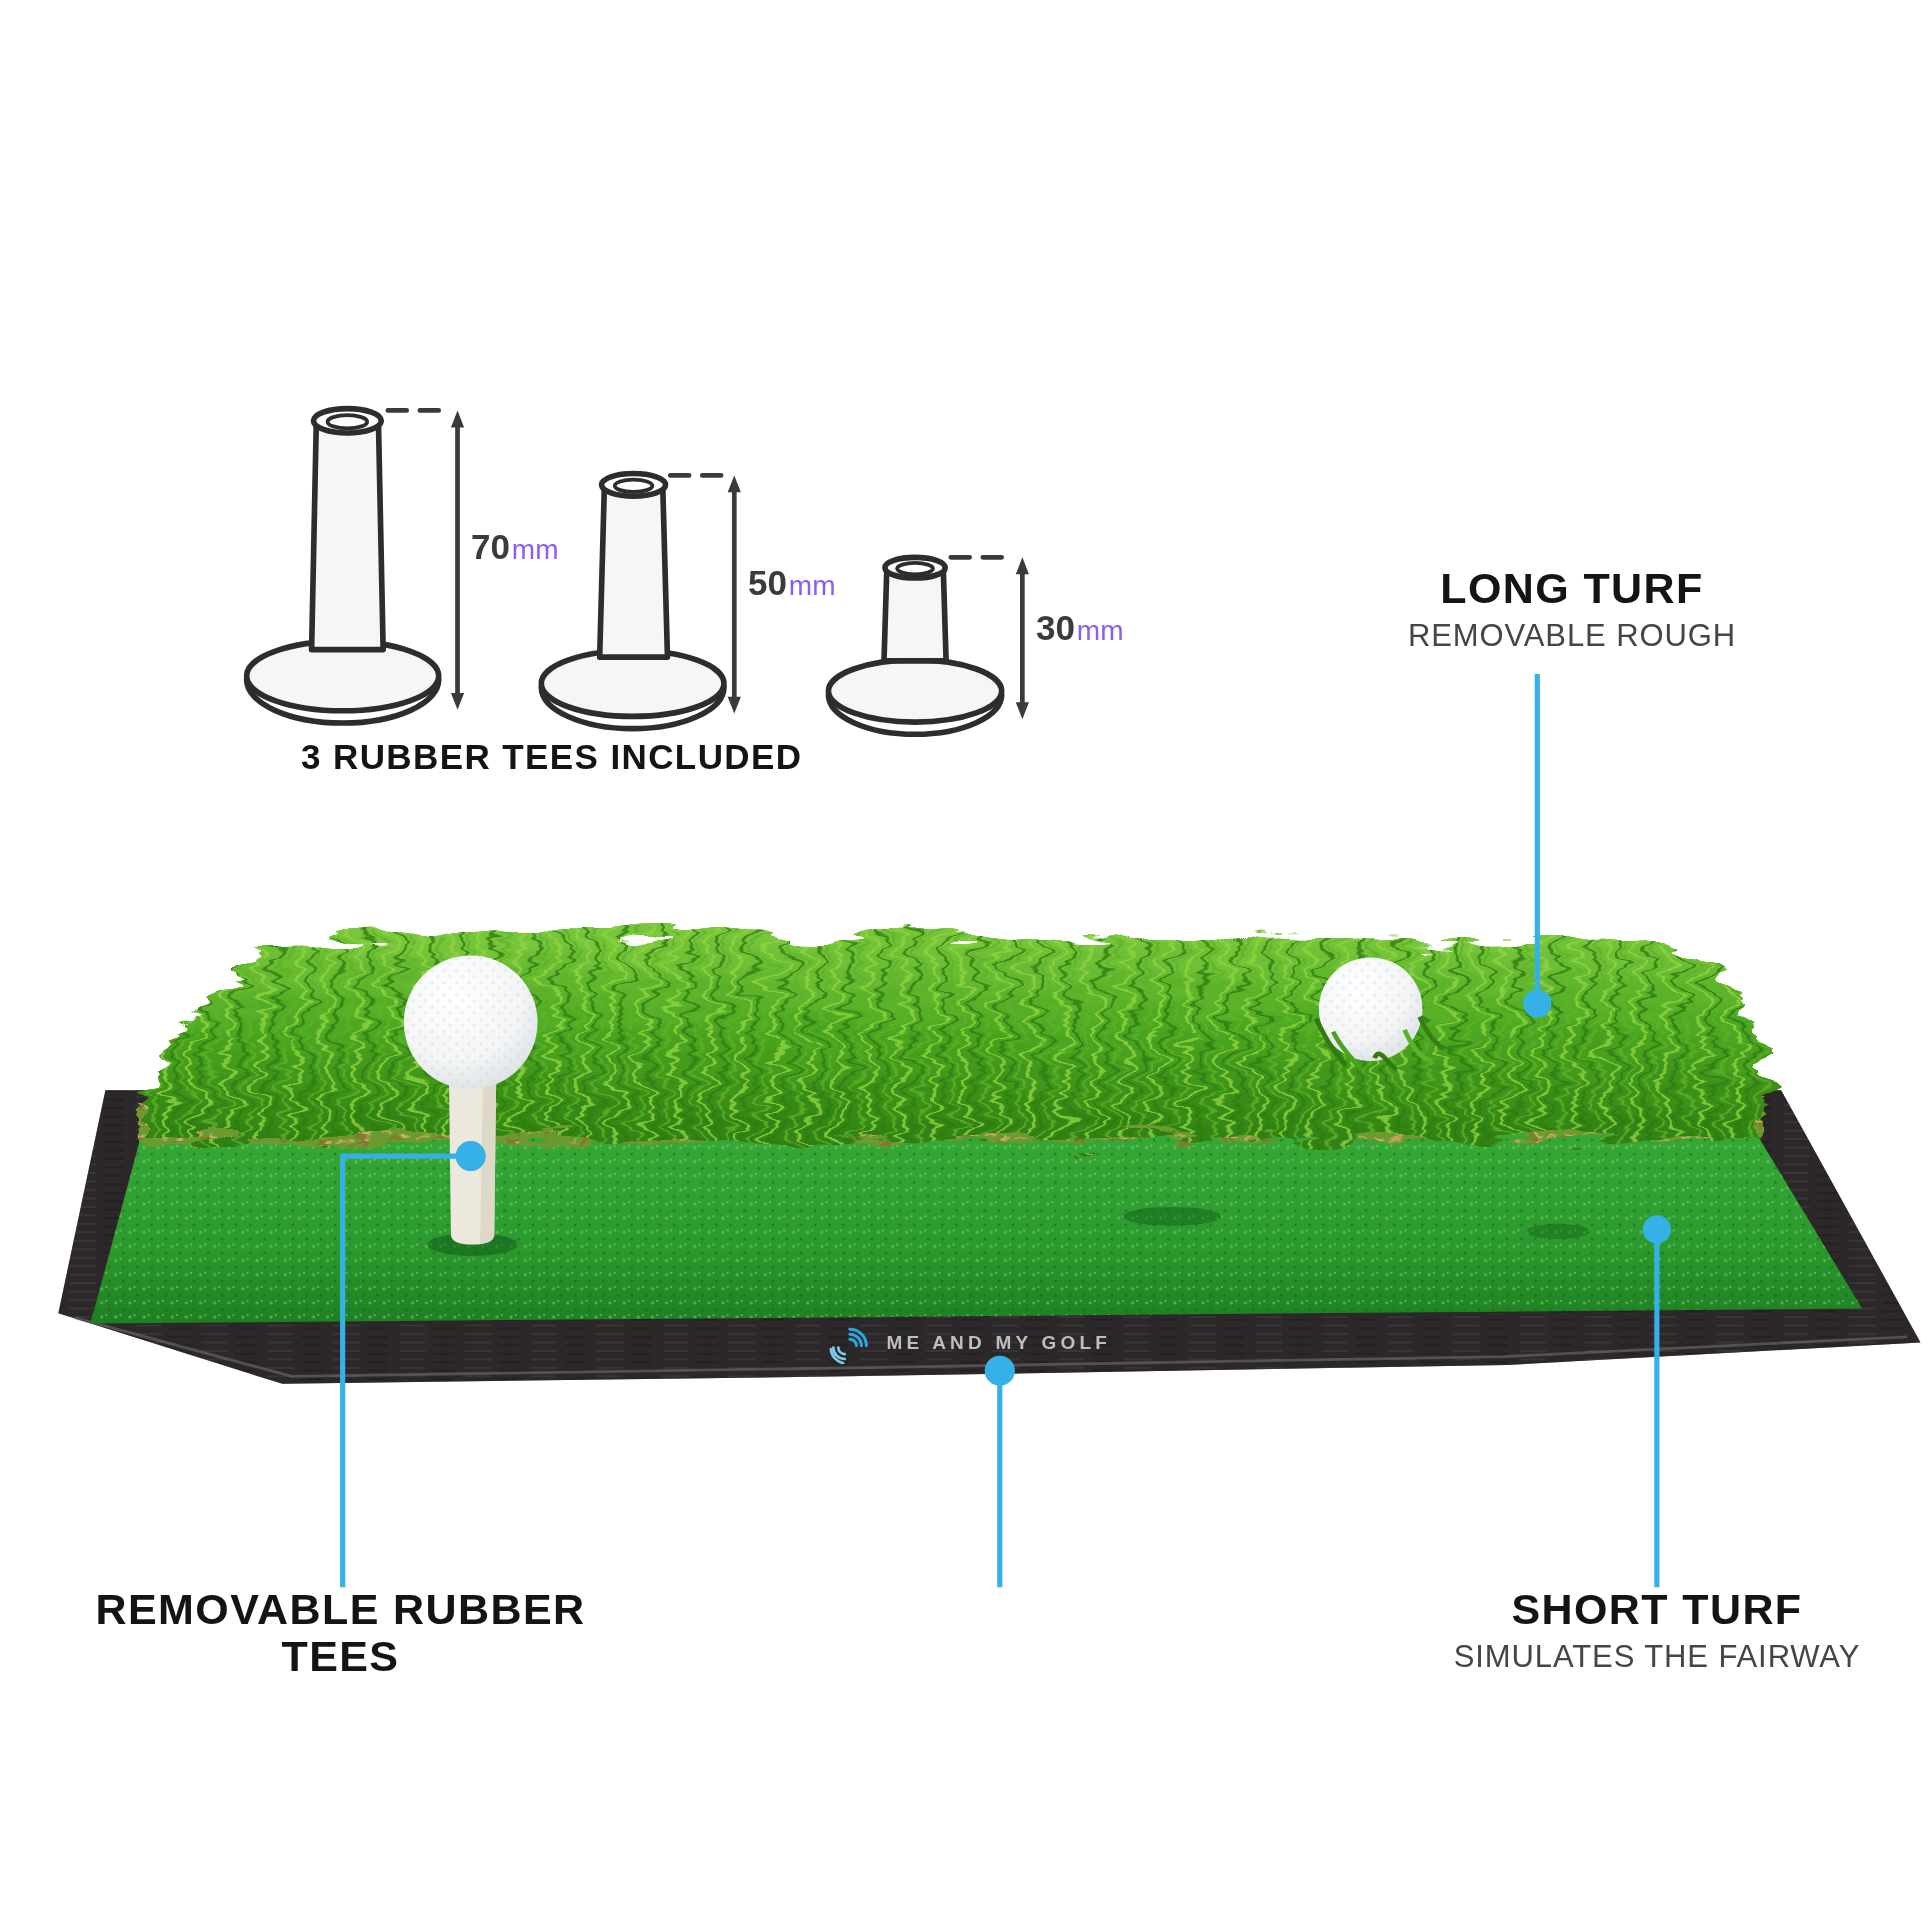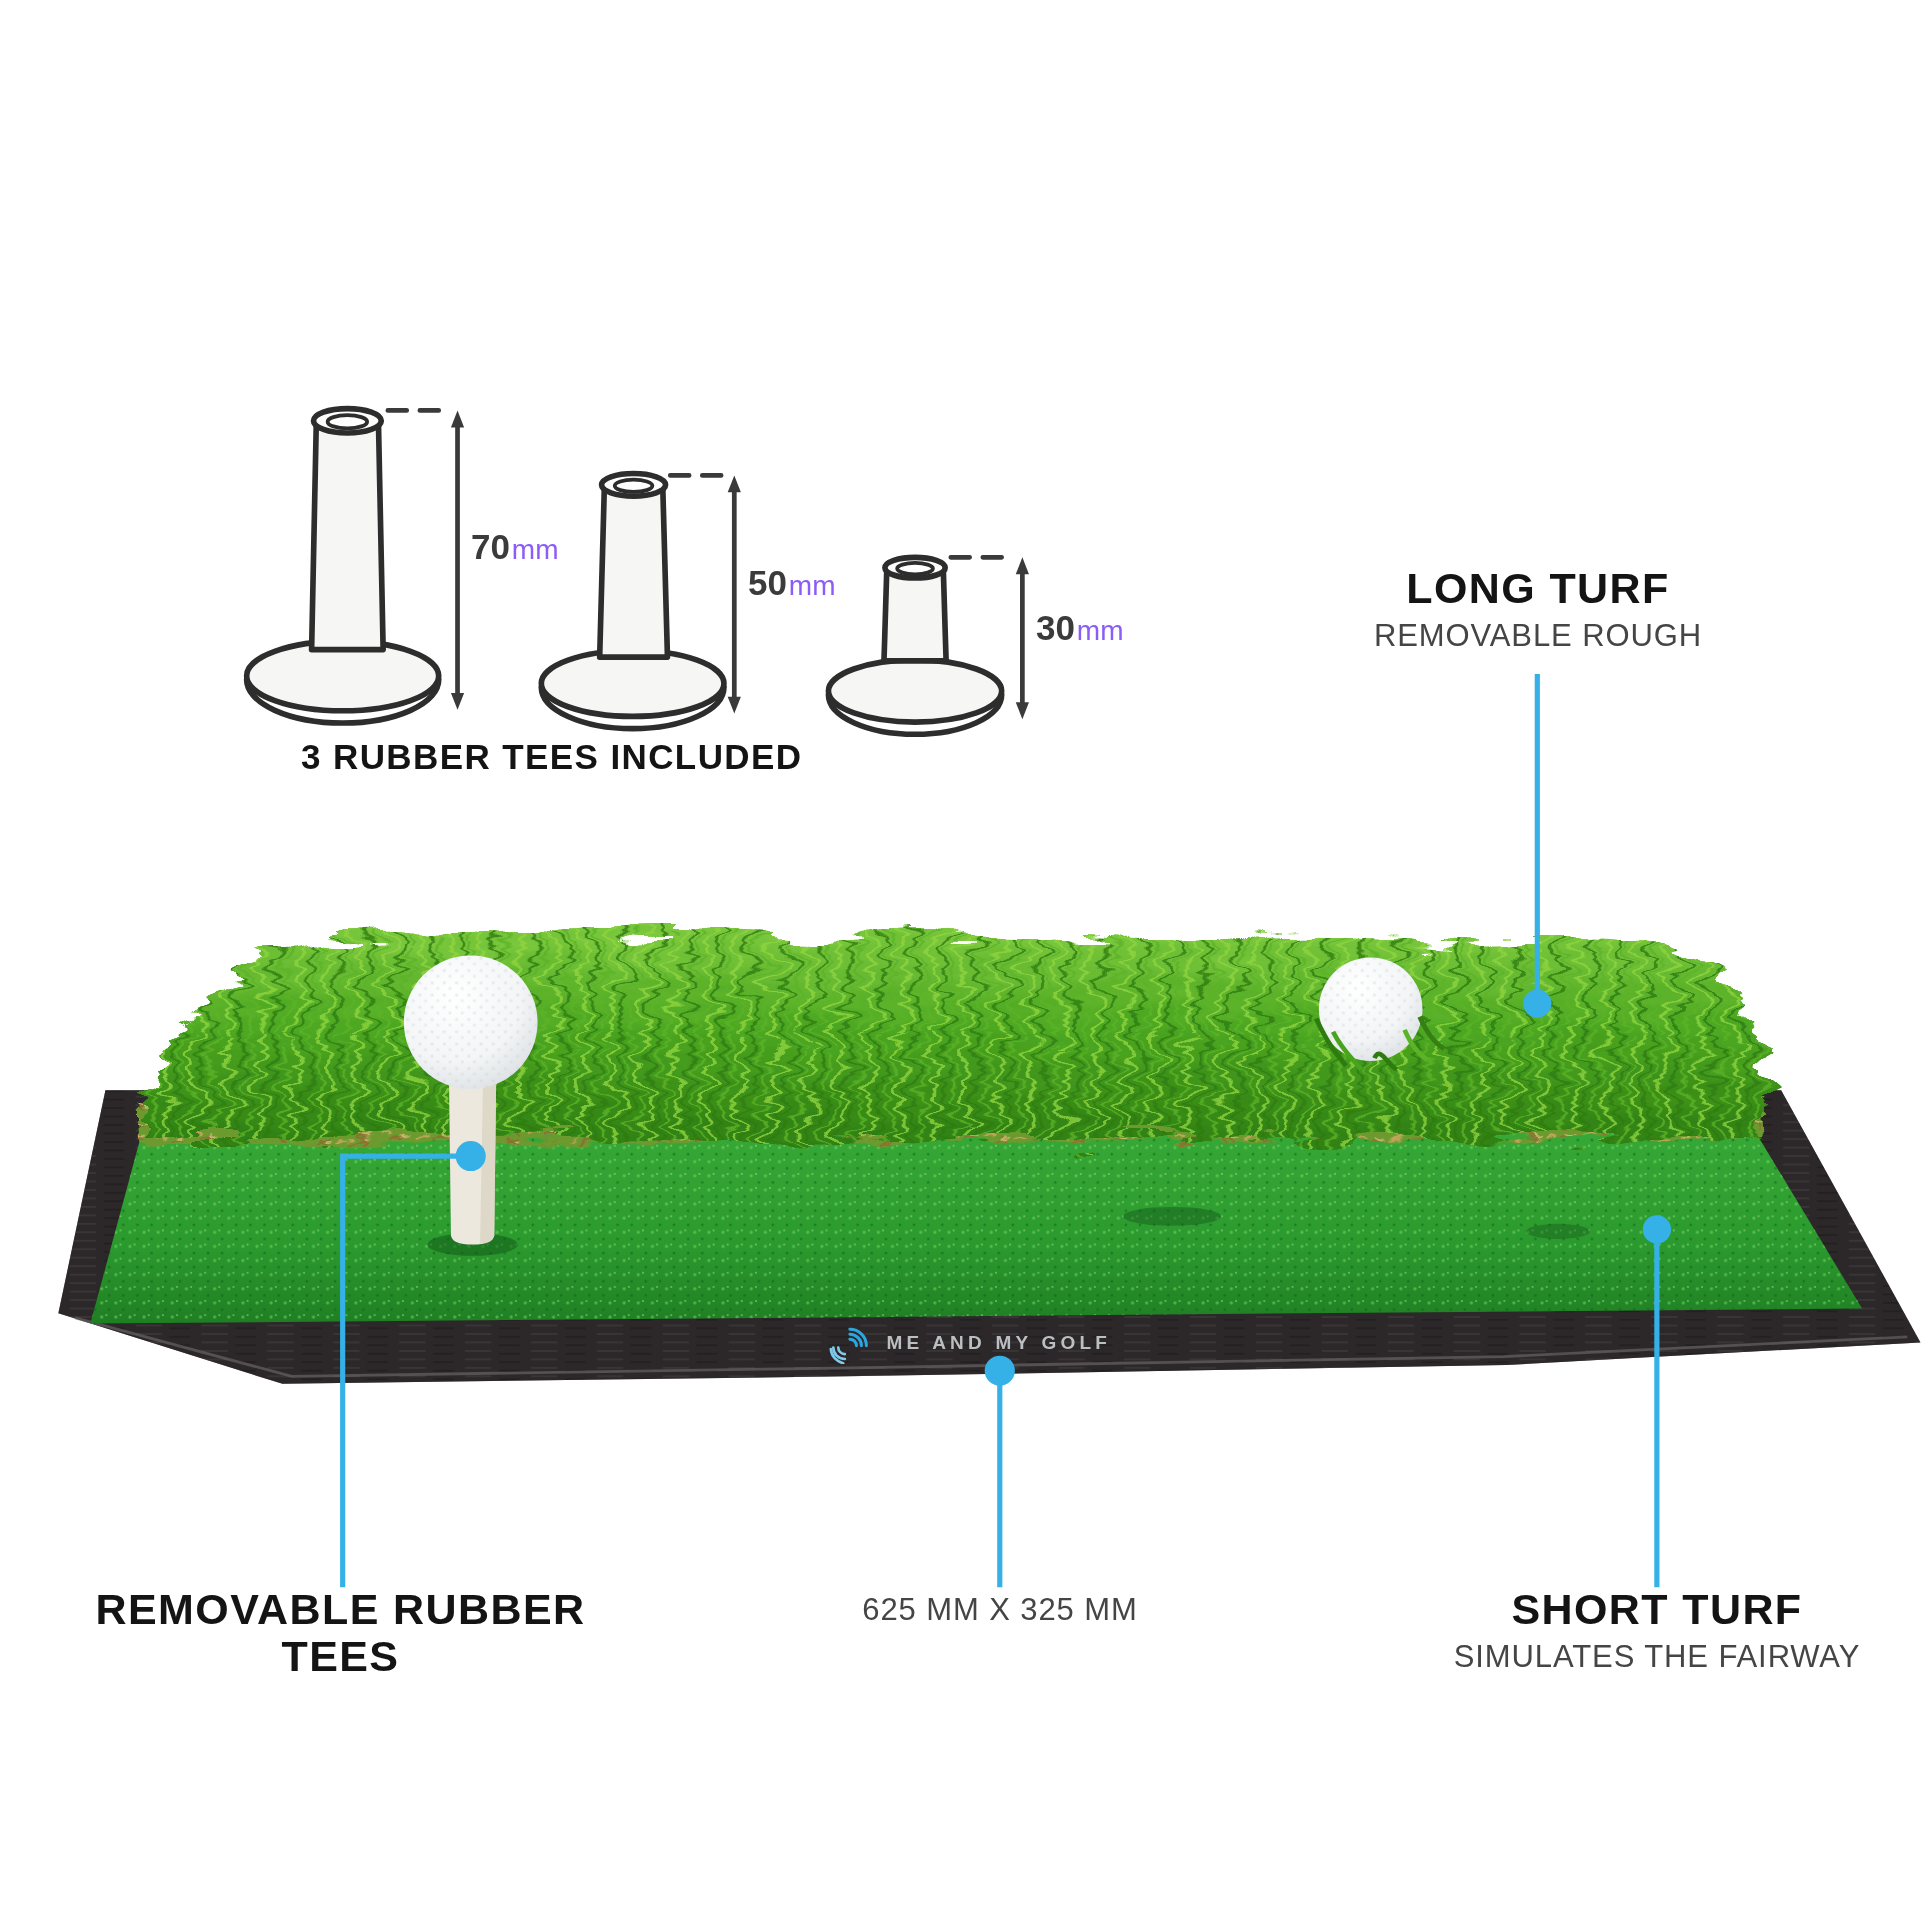--- a/index.html
+++ b/index.html
@@ -211,21 +211,21 @@
     <span class="num">50</span>
       <span class="unit">mm</span>
   </div>
   <div class="mm-label" style="left:1036px;top:608px;">
     <span class="num">30</span>
       <span class="unit">mm</span>
   </div>
 
   <div class="tees-heading">3 RUBBER TEES INCLUDED</div>
 
-  <div class="label" style="left:1326px;top:565px;width:424px;">
+  <div class="label" style="left:1360px;top:565px;width:424px;">
     <div class="t">LONG TURF</div>
     <div class="s">REMOVABLE ROUGH</div>
   </div>
 
   <div class="logo-row">
     <svg width="45" height="43" viewBox="0 0 52 52">
       <g stroke="#2ba7e0" stroke-width="3.6" fill="none" stroke-linecap="round">
         <path d="M24,22 A8,8 0 0 1 32,30"></path>
         <path d="M24,16 A14,14 0 0 1 38,30"></path>
         <path d="M24,10 A20,20 0 0 1 44,30"></path>
@@ -236,21 +236,20 @@
         <path d="M16,51 A19,19 0 0 1 1,34"></path>
       </g>
     </svg>
     <span class="logo-text">ME AND MY GOLF</span>
   </div>
 
   <div class="label" style="left:30px;top:1586px;width:621px;">
     <div class="t">REMOVABLE RUBBER TEES</div>
   </div>
   <div class="label" style="left:727px;top:1586px;width:546px;">
-    <div class="s">625 MM X 325 MM</div>
   </div>
   <div class="label" style="left:1365px;top:1586px;width:584px;">
     <div class="t">SHORT TURF</div>
     <div class="s">SIMULATES THE FAIRWAY</div>
   </div>
 
 </div>
 
 
 </body></html>

